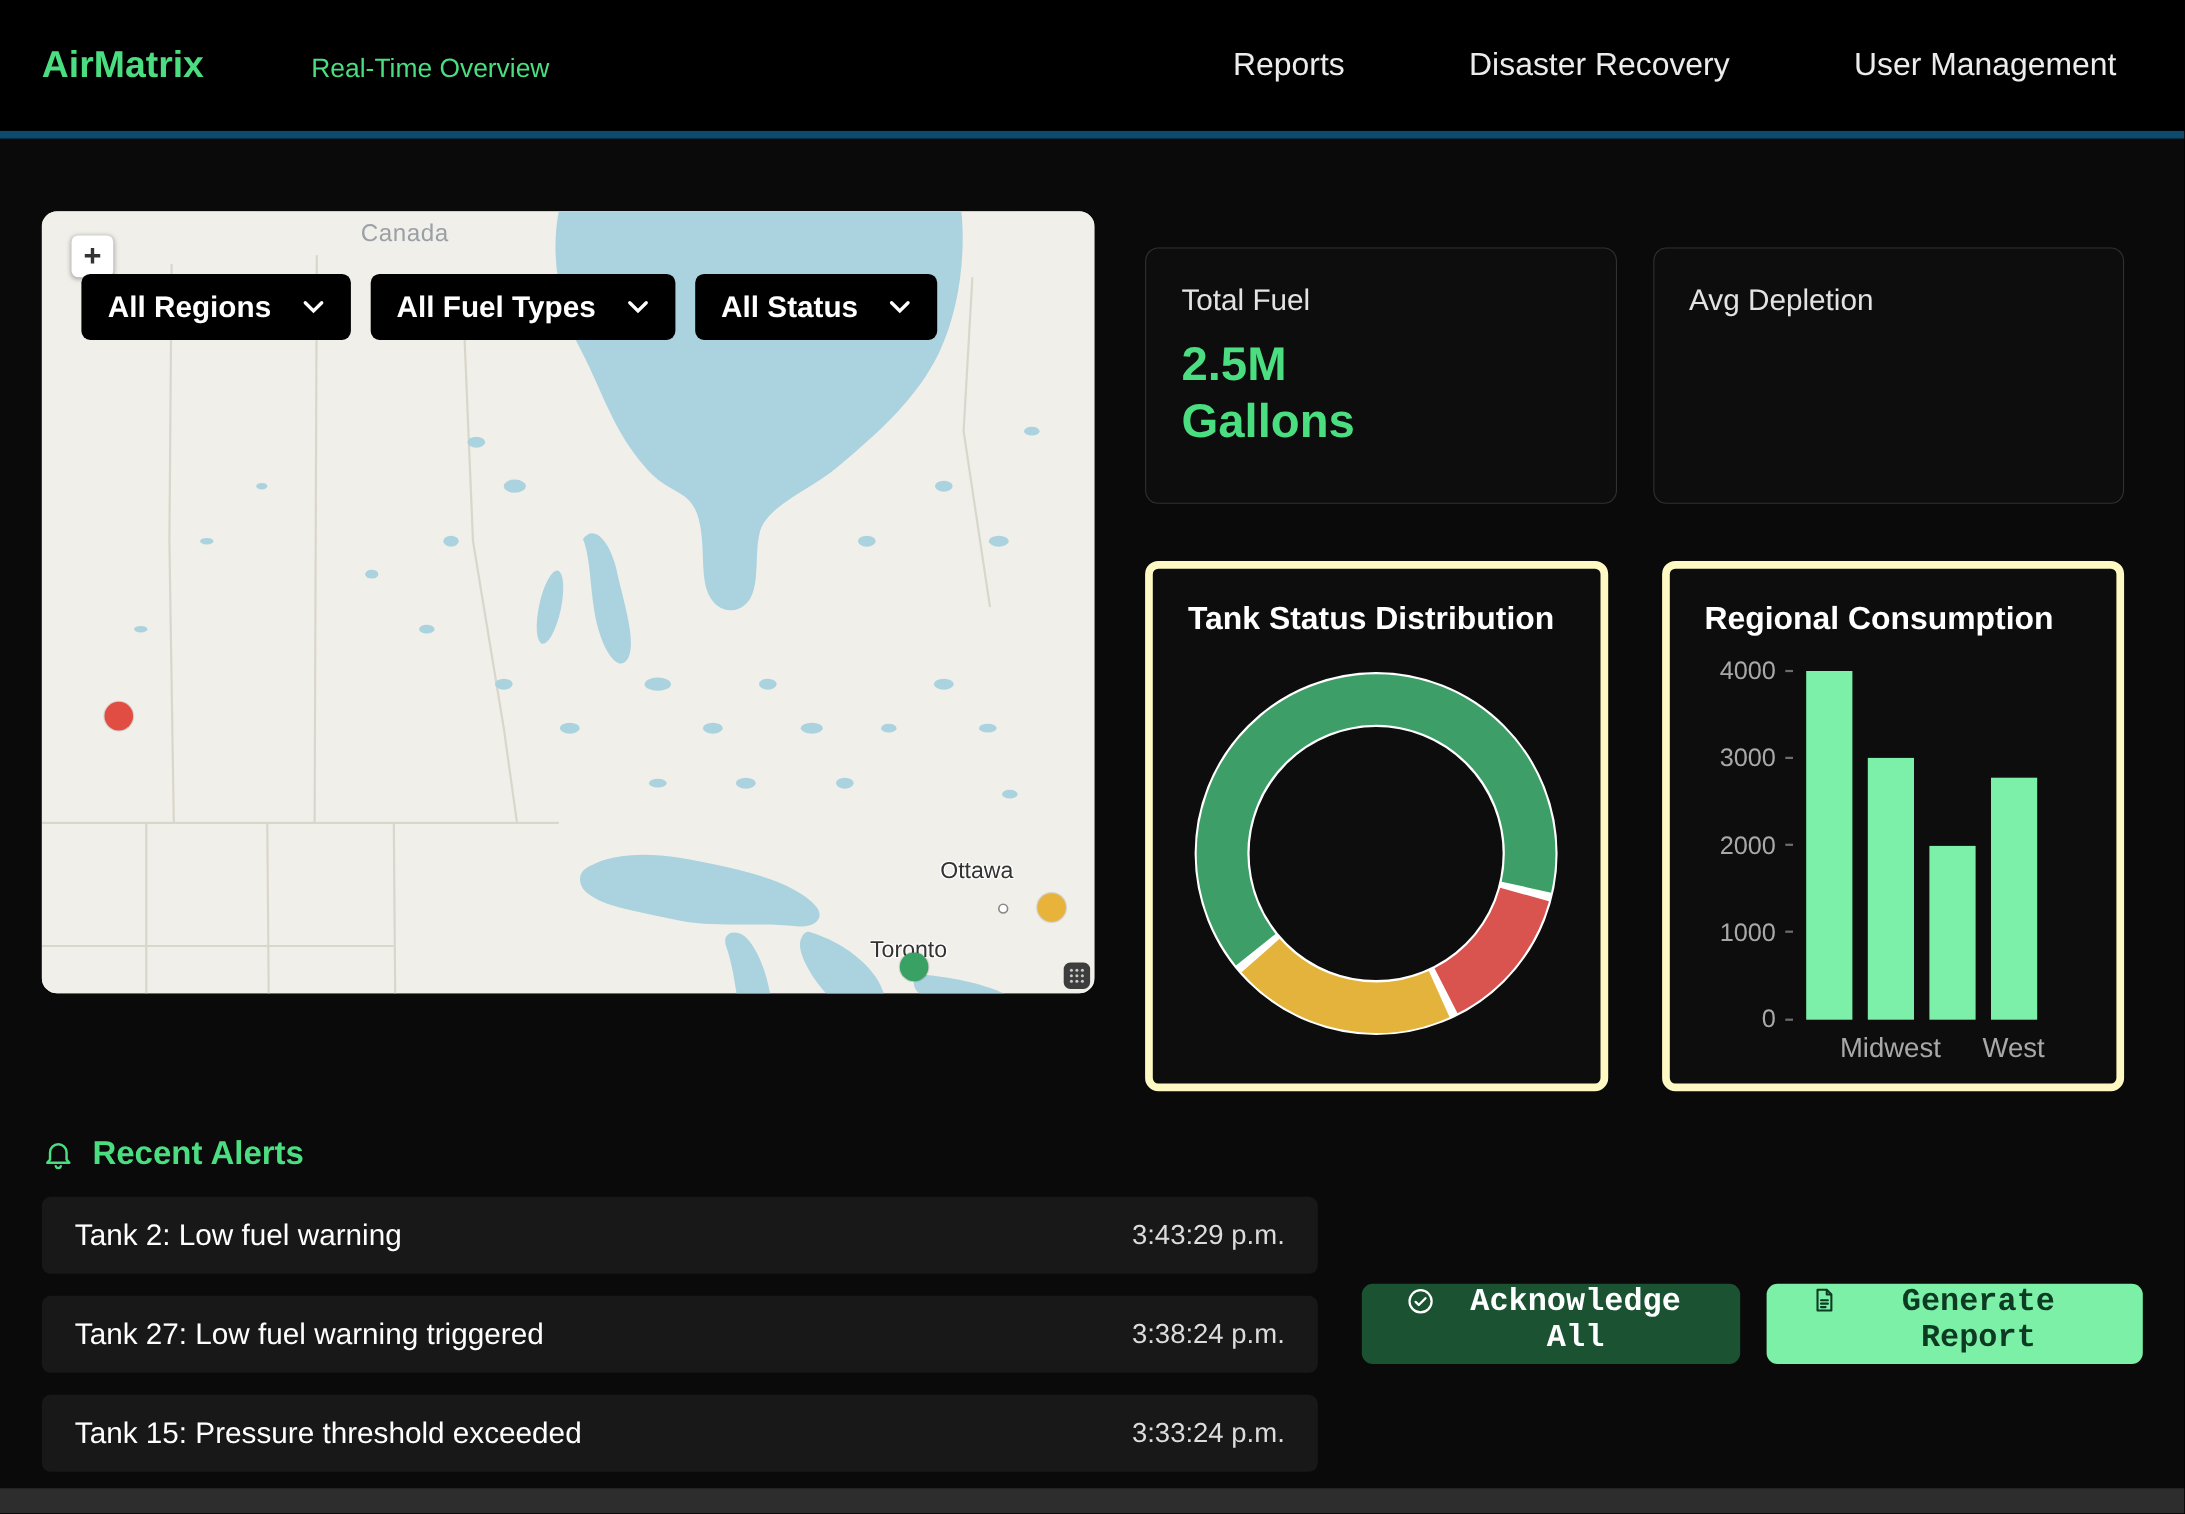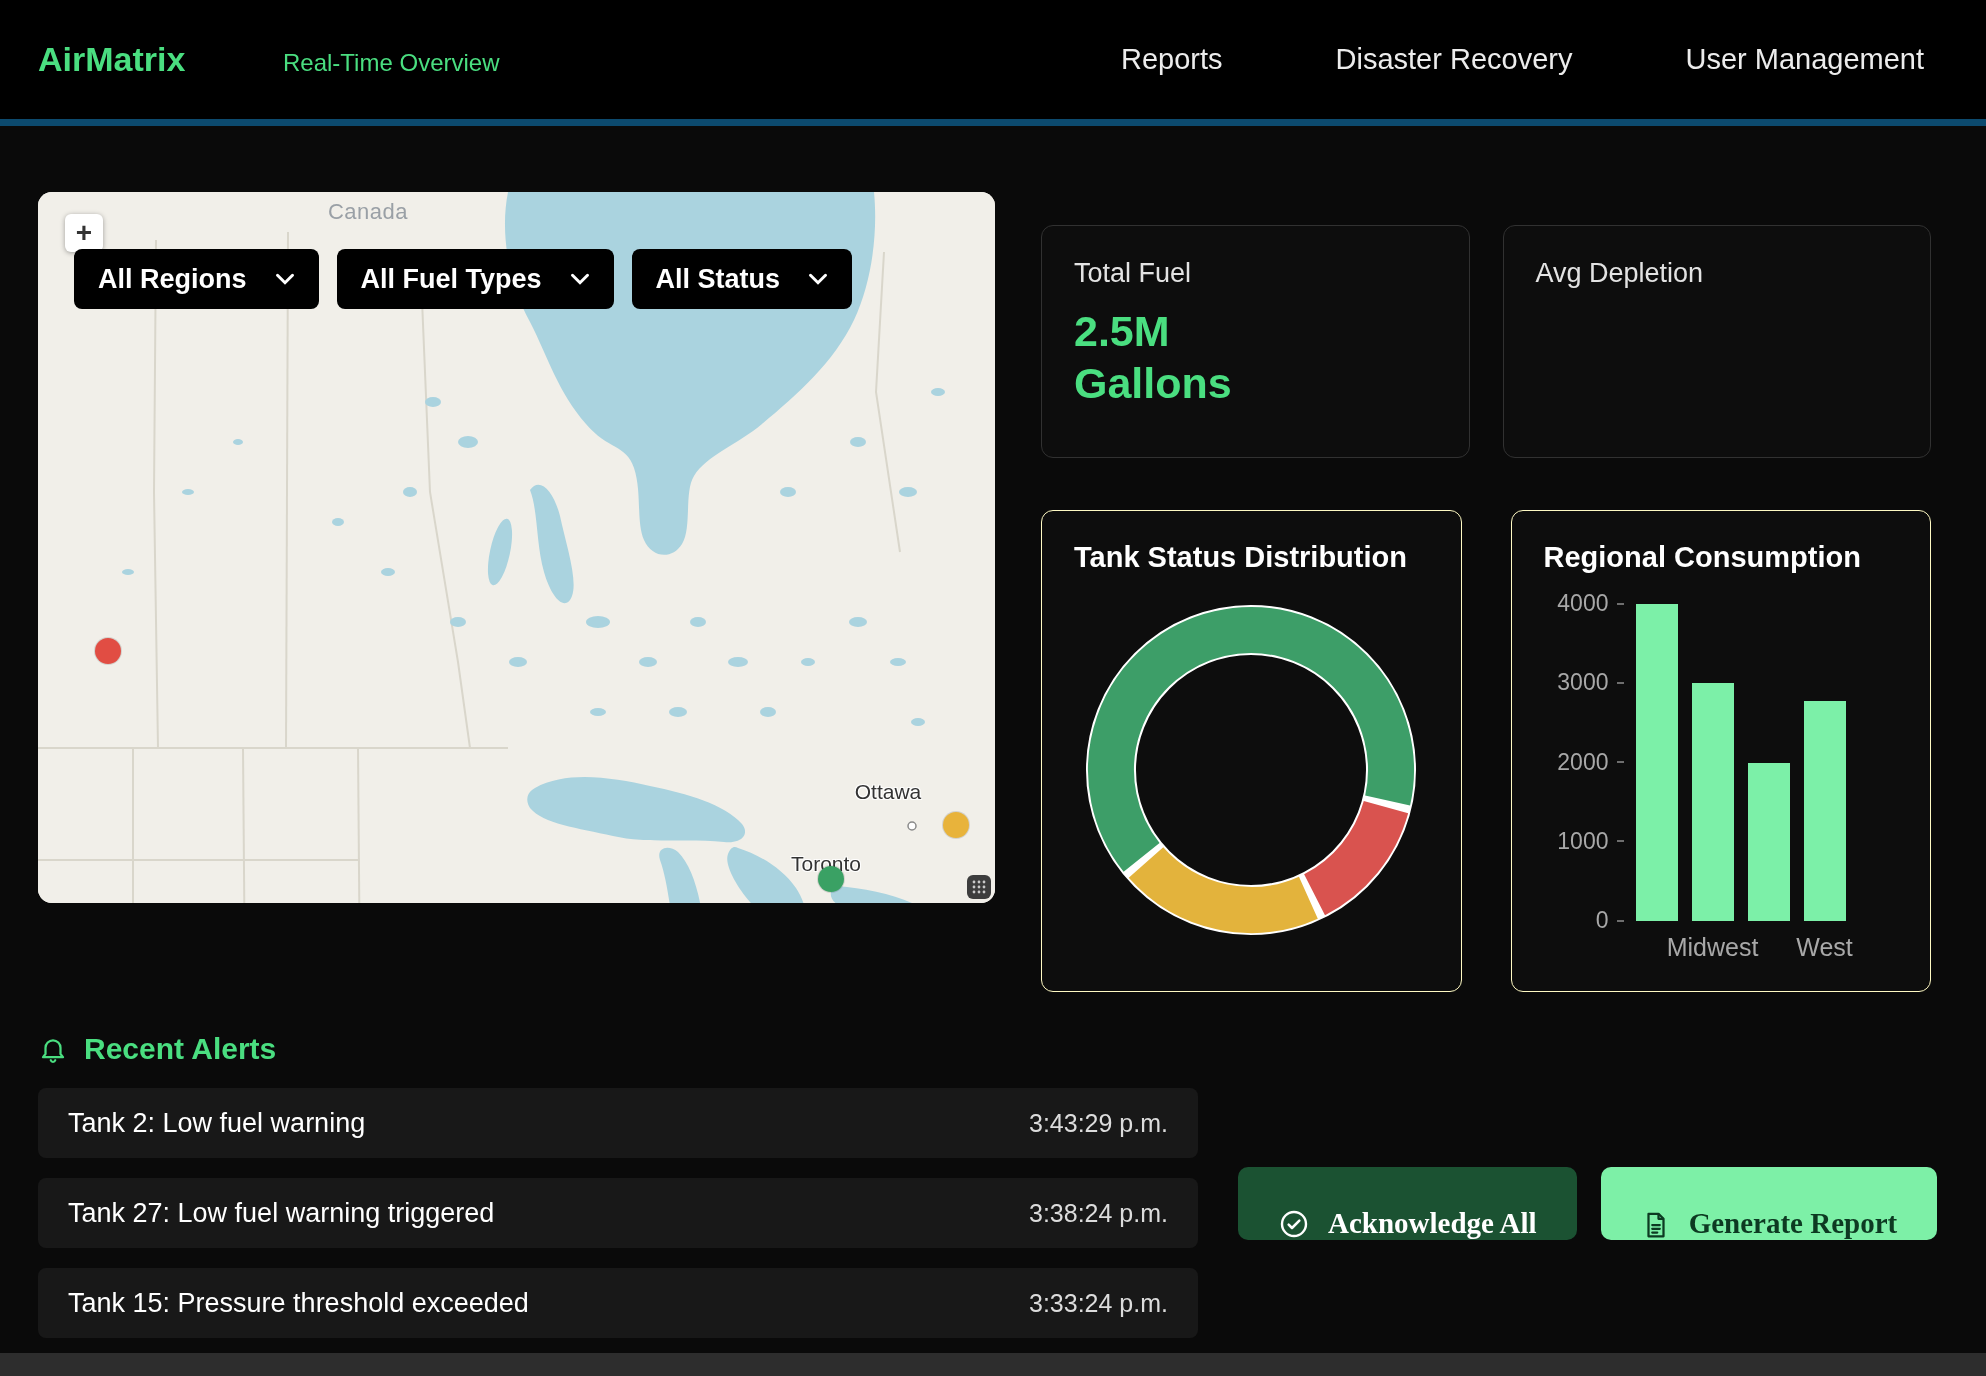--- a/index.html
+++ b/index.html
@@ -38,21 +38,21 @@
                border-radius:6px;z-index:6;display:flex;align-items:center;justify-content:center;cursor:grab;}
 
   .right-panel{margin-left:46px;flex:1;padding-top:33px;display:flex;flex-direction:column;min-width:0;}
   .stats-row{display:flex;gap:33px;}
   .stat-card{flex:1;height:233px;background:#0d0d0d;border:1px solid #313131;border-radius:12px;
              padding:32px 32px;box-sizing:border-box;}
   .stat-label{font-size:27px;color:#e3e3e3;}
   .stat-value{font-size:43px;font-weight:700;margin-top:16px;line-height:1.22;max-width:195px;}
 
   .charts-row{display:flex;gap:49px;margin-top:52px;height:482px;}
-  .chart-card{flex:1;background:#0d0d0d;border:1px solid #fef9c3;border-radius:12px;
+  .chart-card{flex:1;background:#0d0d0d;border:7px solid #fef9c3;border-radius:12px;
               padding:30px 32px;box-sizing:border-box;overflow:hidden;min-width:0;}
   .chart-title{font-size:29px;font-weight:700;color:#fff;}
   #donut-svg{display:block;margin:26px auto 0;}
 
   .bar-wrap{display:flex;margin-top:30px;}
   .bar-yaxis{position:relative;width:80px;height:317px;flex:none;}
   .tick{position:absolute;right:0;display:flex;align-items:center;gap:8px;font-size:23px;color:#a8a8a8;}
   .tick .dash{width:7px;height:2px;background:#6e6e6e;}
   .bar-main{margin-left:12px;}
   .bar-plot{display:flex;align-items:flex-end;gap:14px;height:317px;}
@@ -65,22 +65,22 @@
   .alerts{padding:0 38px;margin-top:38px;}
   .alerts-heading{display:flex;align-items:center;gap:16px;height:38px;}
   .alerts-heading .txt{font-size:30px;font-weight:700;color:#4ade80;}
   .alerts-body{display:flex;align-items:stretch;}
   .alerts-list{width:1160px;flex:none;}
   .alert-row{height:70px;background:#181818;border-radius:8px;margin-top:20px;display:flex;
              align-items:center;justify-content:space-between;padding:0 30px;cursor:pointer;}
   .alert-msg{font-size:27px;color:#fff;}
   .alert-time{font-size:25px;color:#dcdcdc;}
   .alerts-actions{flex:1;display:flex;align-items:center;gap:24px;margin-left:40px;}
-  .btn{display:flex;align-items:flex-end;gap:18px;height:73px;border-radius:10px;border:none;
-       font-family:Liberation Serif, serif;font-size:29px;font-weight:700;padding:0 40px;cursor:pointer;}
+  .btn{display:flex;align-items:flex-start;gap:18px;height:73px;border-radius:10px;border:none;
+       font-family:Liberation Mono, monospace;font-size:29px;font-weight:700;padding:0 40px;cursor:pointer;}
   .btn-ack{background:#1b5232;color:#fff;}
   .btn-gen{background:#7df0a7;color:#0d3a22;}
 
   .bottom-strip{position:absolute;left:0;bottom:0;width:100%;height:23px;background:#2d2d2d;}
 </style>
 </head>
 <body>
 
 <div class="page">
 

